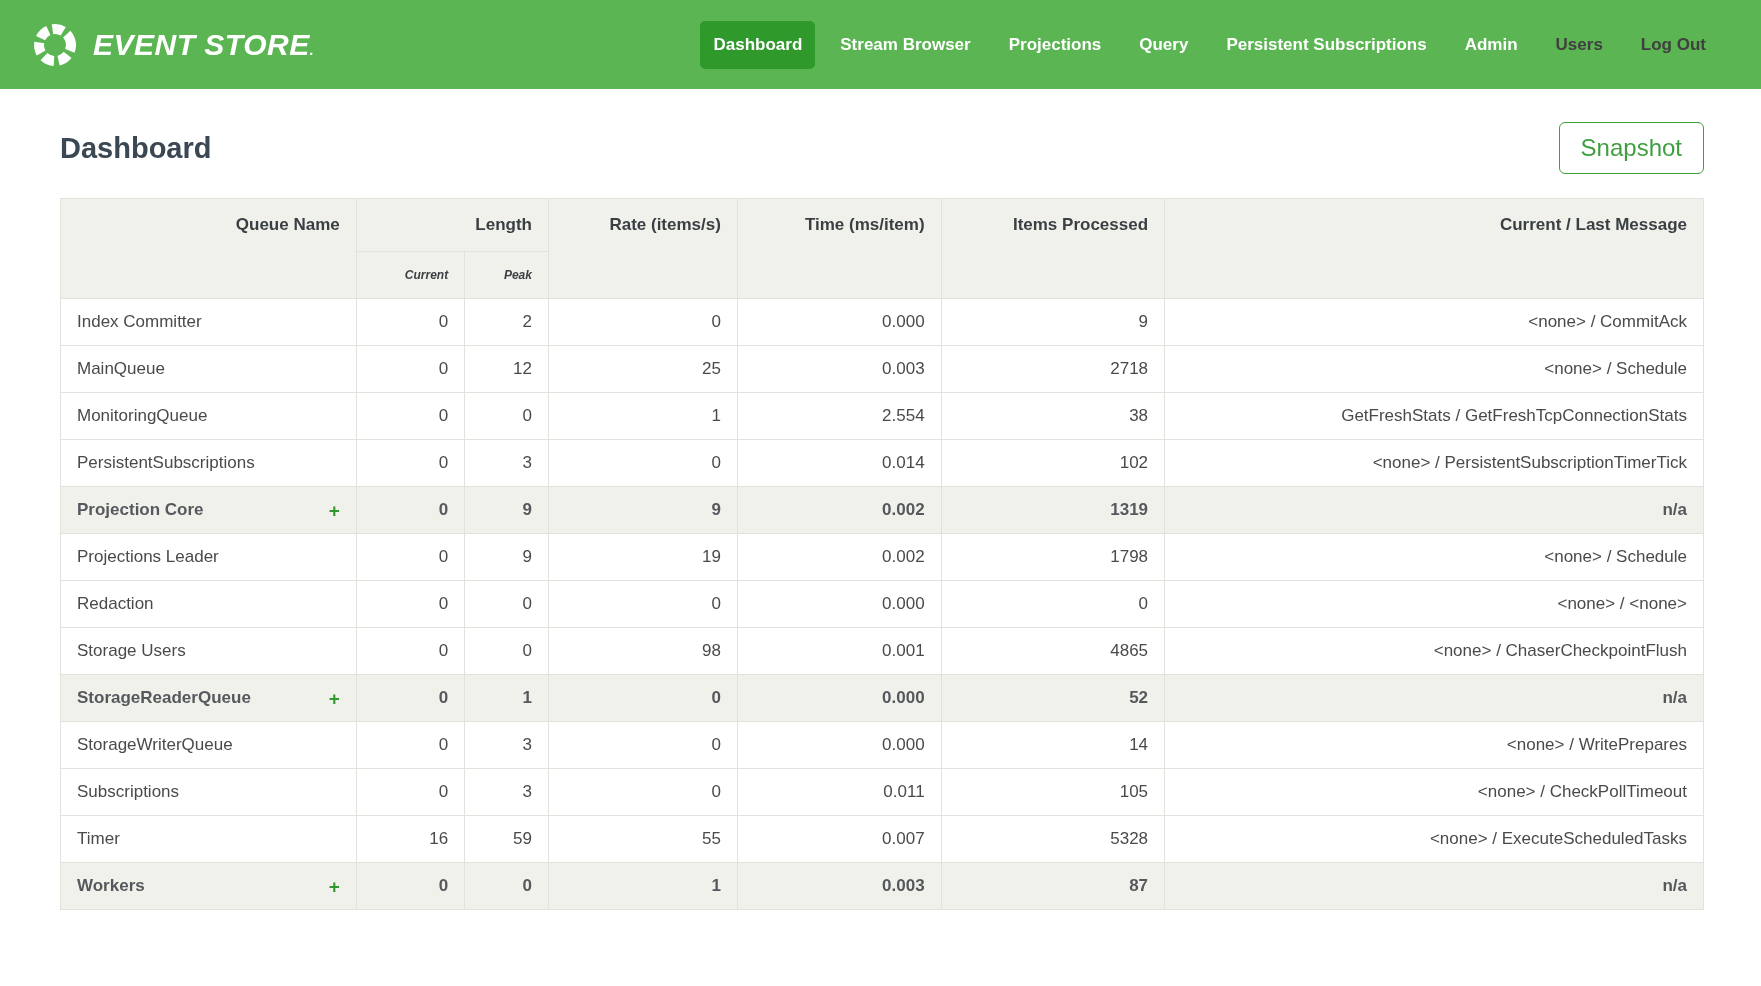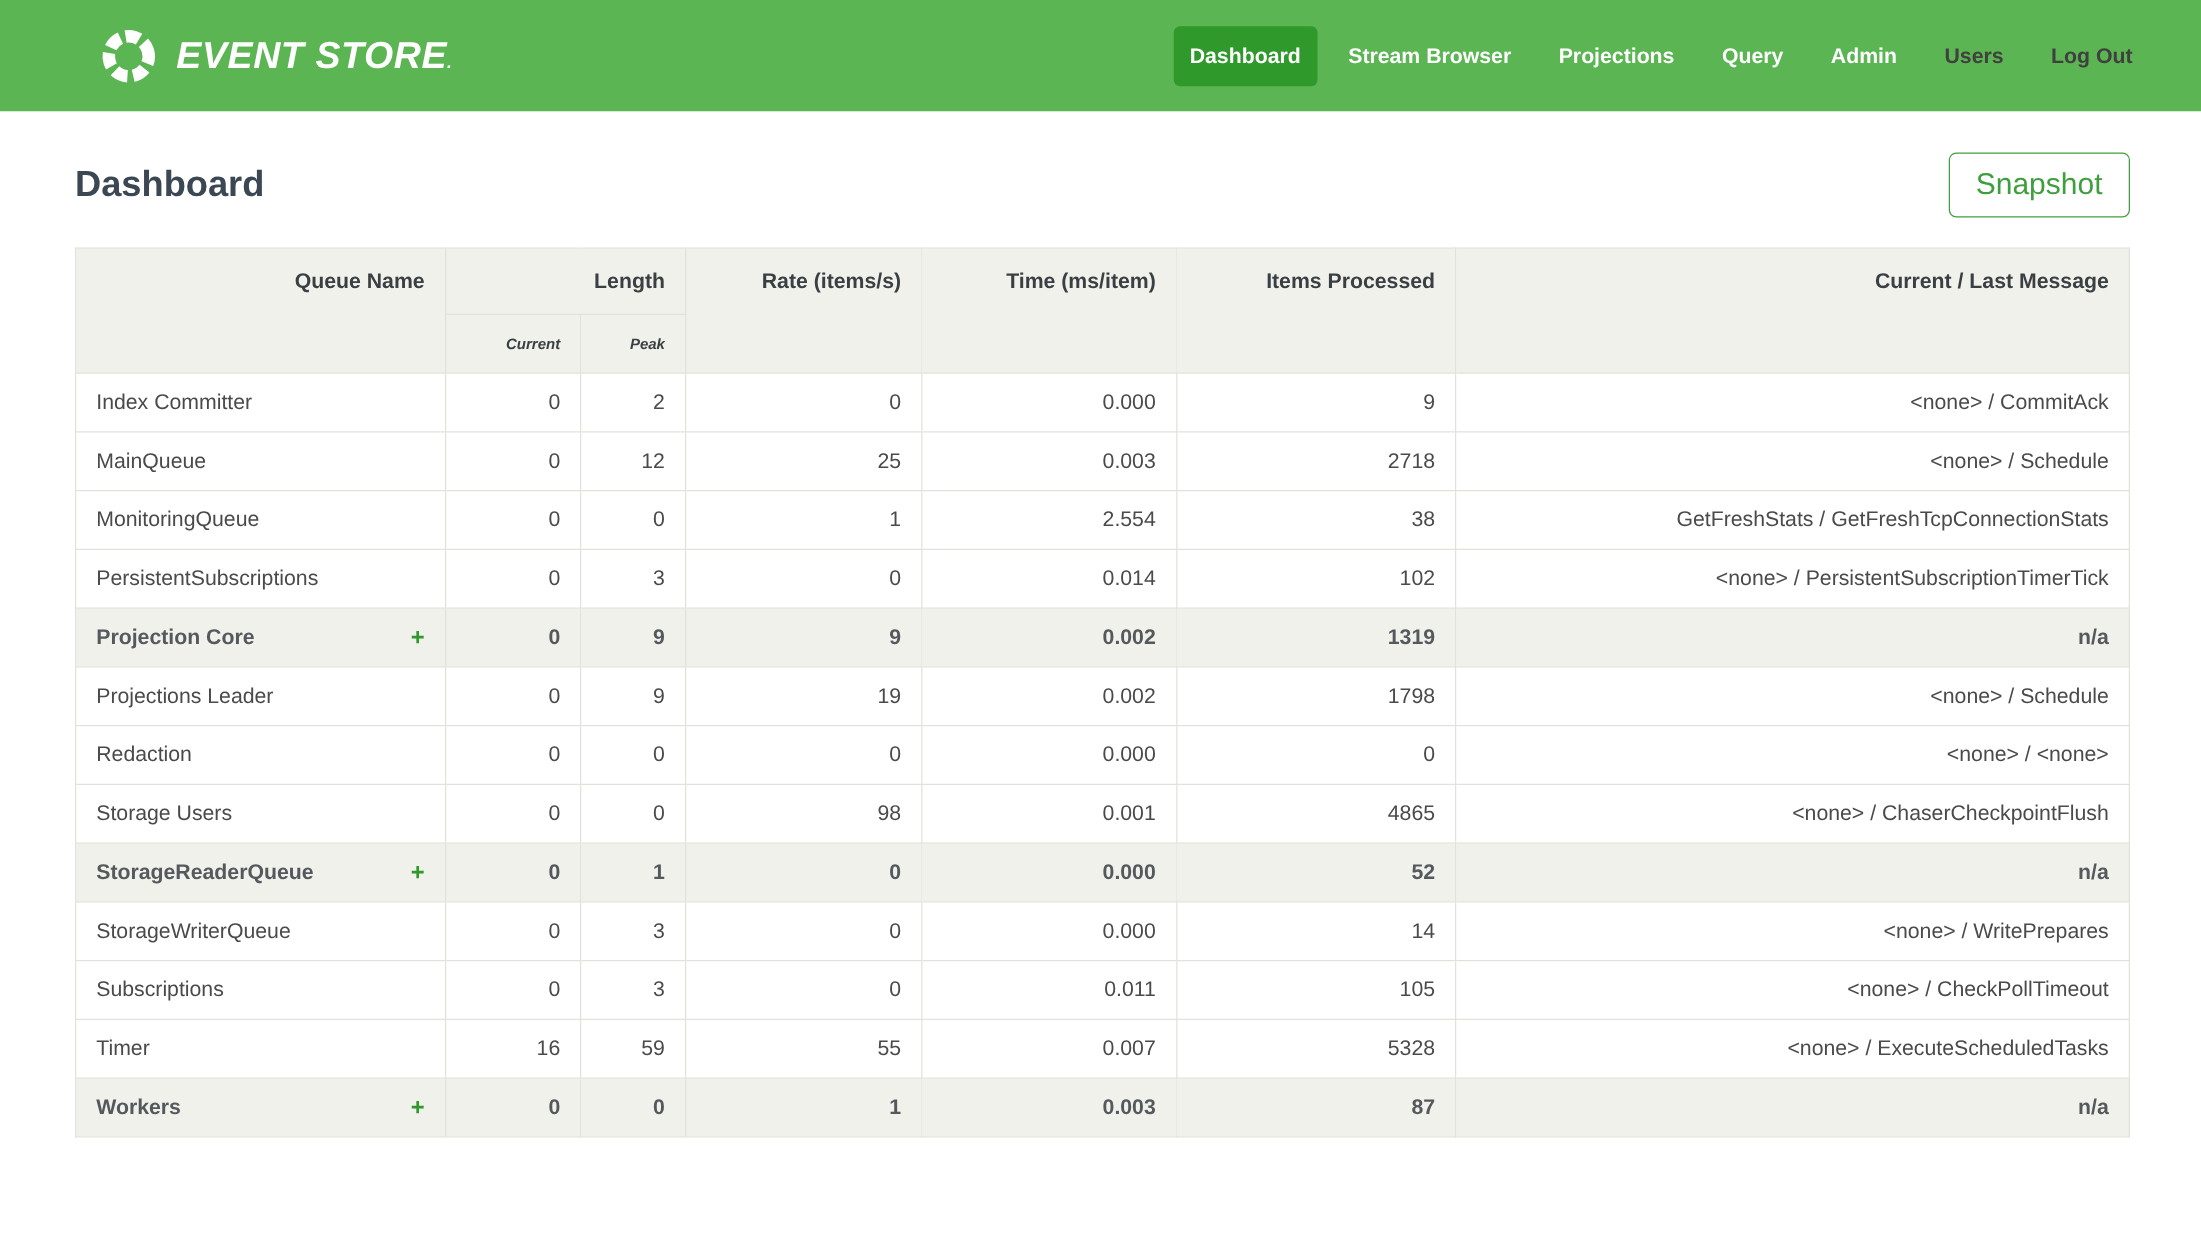--- a/index.html
+++ b/index.html
@@ -11,21 +11,21 @@
     color: #4a4a4a;
     overflow: hidden;
   }
 
   
   .navbar {
     height: 89px;
     background: #5AB552;
     display: flex;
     align-items: center;
-    padding: 0 42px 0 79px;
+    padding: 0 42px 0 31px;
     gap: 32px;
   }
   .brand {
     display: flex;
     align-items: center;
     gap: 14px;
     text-decoration: none;
     cursor: pointer;
   }
   .brand-text {
@@ -148,20 +148,21 @@
         <circle cx="24" cy="24" r="16" fill="none" stroke="#ffffff" stroke-width="10" stroke-dasharray="11 4.5" transform="rotate(-18 24 24)"></circle>
       </svg>
     </span>
     <span class="brand-text"><span>EVENT STORE</span><span class="brand-suffix">.</span></span>
   </a>
   <div class="nav-items">
       <a class="nav-item active">Dashboard</a>
       <a class="nav-item">Stream Browser</a>
       <a class="nav-item">Projections</a>
       <a class="nav-item">Query</a>
+      <a class="nav-item">Persistent Subscriptions</a>
       <a class="nav-item">Admin</a>
       <a class="nav-item muted">Users</a>
       <a class="nav-item muted">Log Out</a>
     </div>
 </div>
 
 <div class="page-header">
   <h1 class="page-title">Dashboard</h1>
   <button class="snapshot-btn">Snapshot</button>
 </div>

